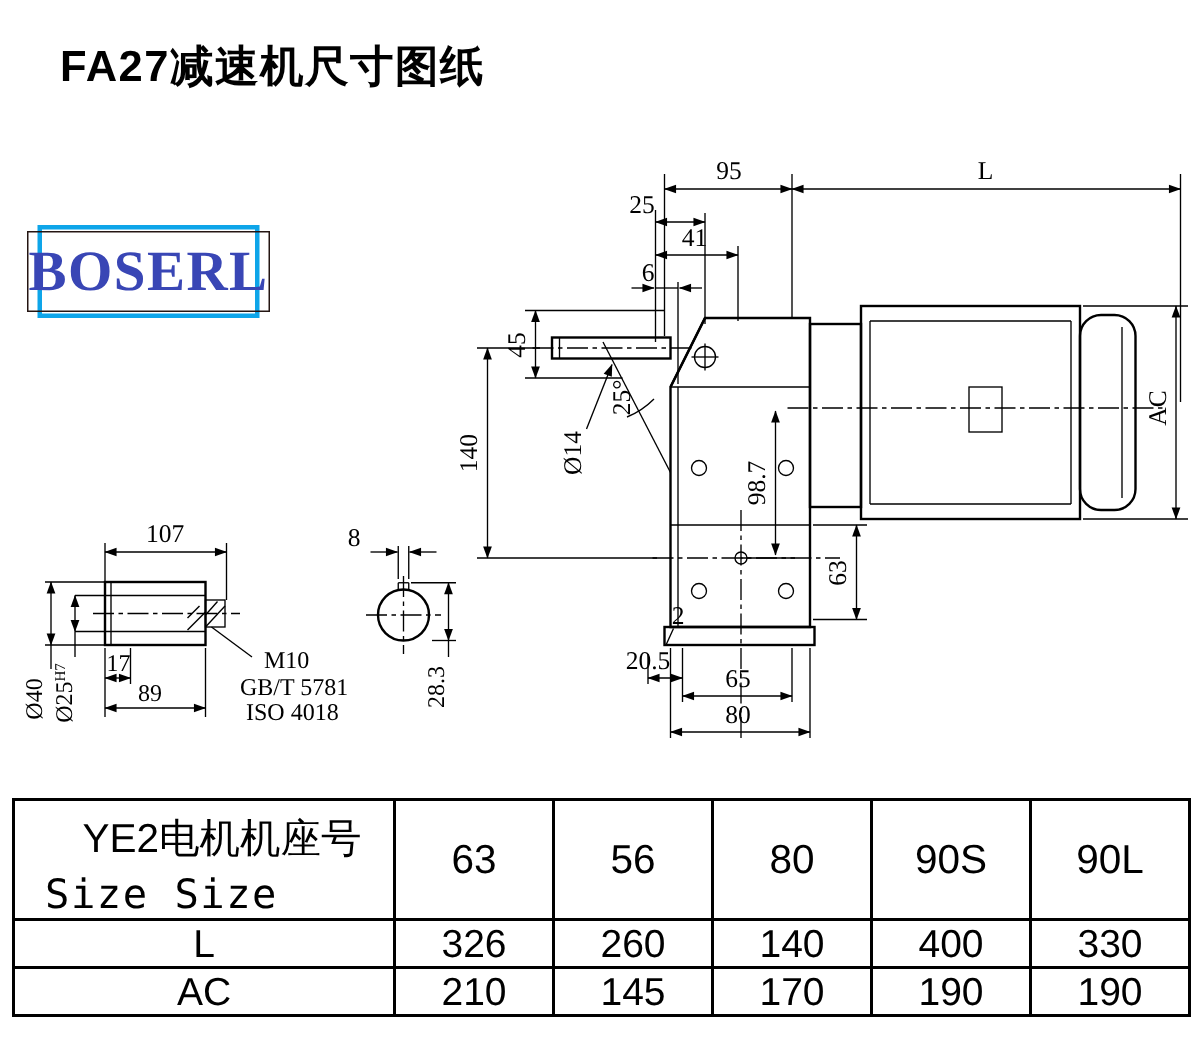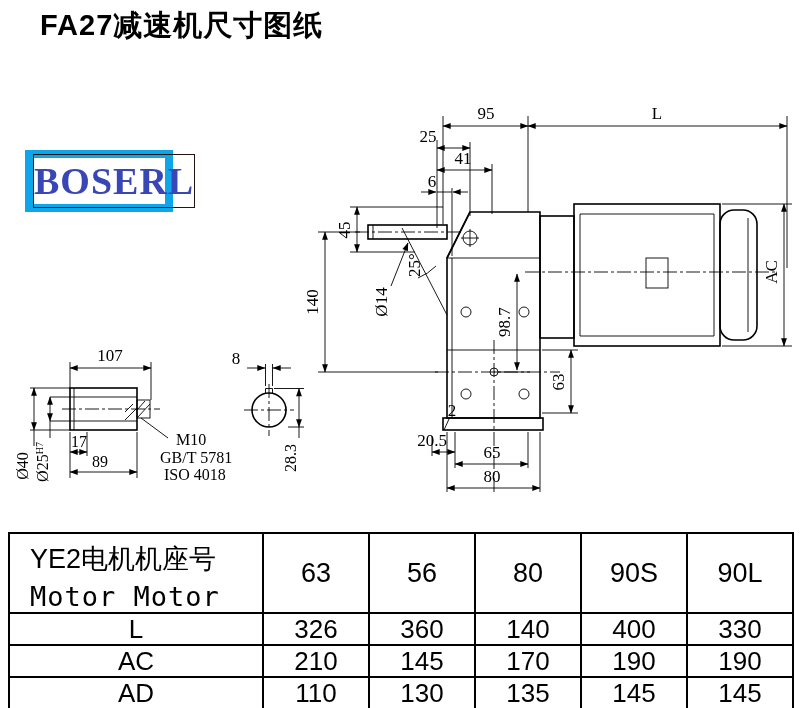--- a/index.html
+++ b/index.html
@@ -1,39 +1,39 @@
 <!DOCTYPE html>
 <html><head>
 <meta charset="utf-8">
 <style>
   html,body{margin:0;padding:0;background:#fff;}
   .sheet{position:relative;width:800px;height:708px;background:#fff;overflow:hidden;
          font-family:"Liberation Sans",sans-serif;color:#000;}
-  .title{position:absolute;left:40px;top:6px;font-size:29px;font-weight:700;
+  .title{position:absolute;left:40px;top:25px;font-size:29px;font-weight:700;
          letter-spacing:1px;font-family:"Liberation Sans",sans-serif;}
   .logo{position:absolute;left:25px;top:150px;width:148px;height:62px;
-        border:8px solid #0ea5e9;box-sizing:border-box;display:flex;
-        align-items:center;justify-content:flex-start;}
+        border:3px solid #0ea5e9;box-sizing:border-box;display:flex;
+        align-items:center;justify-content:center;}
   .logo-inner{width:173px;height:52px;border:1px solid #241512;display:flex;
         align-items:center;justify-content:center;}
   .logo-text{font-family:"Liberation Serif",serif;font-size:38px;font-weight:600;
         color:#3946b5;letter-spacing:1px;}
   svg{position:absolute;left:0;top:0;}
   .ol{stroke:#000;stroke-width:1.6;fill:none;}
   .tl{stroke:#000;stroke-width:0.9;fill:none;}
   .cl{stroke:#000;stroke-width:0.9;fill:none;stroke-dasharray:14 3 3 3;}
   .dt{font-family:"Liberation Serif",serif;font-size:17px;fill:#000;}
   .dts{font-family:"Liberation Serif",serif;font-size:16px;fill:#000;}
   table.spec{position:absolute;left:8px;top:532px;width:784px;border-collapse:collapse;
         table-layout:fixed;}
   table.spec td{border:2px solid #000;text-align:center;vertical-align:middle;
         font-size:26px;padding:0;height:30px;line-height:30px;}
   table.spec tr.hdr td{height:78px;font-size:27px;line-height:normal;}
   td.hcell{text-align:left !important;padding-left:20px !important;}
-  .hline1{margin-top:6px;font-size:27px;}
+  .hline1{margin-top:6px;font-size:27px;margin-left:25px;}
   .hline2{margin-top:4px;font-size:27px;font-family:"DejaVu Sans Mono",monospace;letter-spacing:1px;}
 </style>
 </head>
 <body>
 
 <div class="sheet">
 
   <div class="title">FA27减速机尺寸图纸</div>
 
   <div class="logo">
@@ -248,48 +248,40 @@
         <col style="width:106px">
         <col style="width:106px">
       <col style="width:106px">
         <col style="width:106px">
         <col style="width:106px">
     </colgroup>
     <tbody>
         <tr class="hdr">
       <td class="hcell">
         <div class="hline1">YE2电机机座号</div>
-        <div class="hline2">Motor Motor</div>
+        <div class="hline2">Size Size</div>
       </td>
       <td>63</td>
       <td>56</td>
       <td>80</td>
       <td>90S</td>
       <td>90L</td>
     </tr>
     <tr>
       <td>L</td>
       <td>326</td>
-      <td>360</td>
+      <td>260</td>
       <td>140</td>
       <td>400</td>
       <td>330</td>
     </tr>
     <tr>
       <td>AC</td>
       <td>210</td>
       <td>145</td>
       <td>170</td>
       <td>190</td>
       <td>190</td>
     </tr>
-    <tr>
-      <td>AD</td>
-      <td>110</td>
-      <td>130</td>
-      <td>135</td>
-      <td>145</td>
-      <td>145</td>
-    </tr>
   </tbody>
     </table>
 
 </div>
 
 </body></html>

